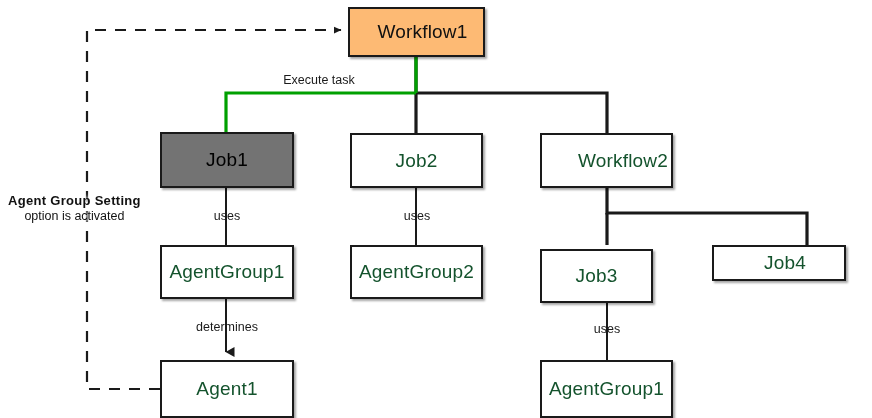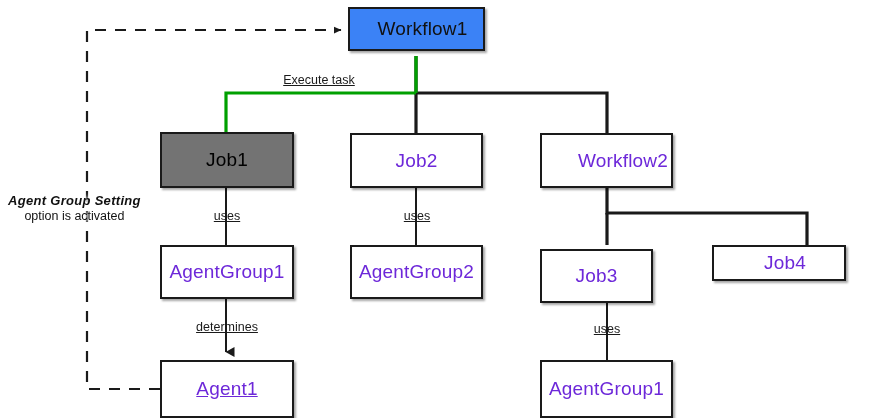--- a/index.html
+++ b/index.html
@@ -22,58 +22,56 @@
     left: 0;
     top: 0;
     width: 872px;
     height: 418px;
   }
   .node {
     position: absolute;
     box-sizing: border-box;
     border: 2px solid #1a1a1a;
     background: #ffffff;
-    color: #6d28d9;
+    color: #14532d;
     display: flex;
     align-items: center;
     justify-content: center;
     font-size: 19px;
     font-family: "Liberation Sans", sans-serif;
     letter-spacing: 0.2px;
     box-shadow: 2px 2px 2px rgba(0,0,0,0.35);
   }
   .node.highlight {
     background: #008000;
     color: #000000;
   }
   .edge-label {
     position: absolute;
     font-size: 12.5px;
     color: #1a1a1a;
     font-family: "Liberation Sans", sans-serif;
     background: transparent;
     white-space: nowrap;
     text-align: center;
-    text-decoration: underline;
   }
   .note {
     position: absolute;
     text-align: center;
     white-space: nowrap;
     color: #111111;
     font-family: "Liberation Sans", sans-serif;
     text-shadow: 0 0 4px #ffffff, 0 0 7px #ffffff, 1px 1px 3px rgba(255,255,255,0.95);
   }
   .note .note-title {
     font-size: 13px;
     font-weight: bold;
     letter-spacing: 0.3px;
     display: block;
     line-height: 1.15;
-    font-style: italic;
   }
   .note .note-sub {
     font-size: 12.5px;
     font-weight: normal;
     display: block;
     line-height: 1.2;
     text-align: center;
   }
 </style>
 </head>
@@ -110,21 +108,21 @@
     <g fill="none" stroke="#1a1a1a" stroke-width="3.2">
       <path d="M607,188 L607,213 L807,213 L807,245"></path>
       <path d="M607,213 L607,245"></path>
     </g>
 
     <path d="M607,299 L607,360" fill="none" stroke="#1a1a1a" stroke-width="2"></path>
 
     <path d="M160,389 L87,389 L87,30 L341,30" fill="none" stroke="#1a1a1a" stroke-width="2.2" stroke-dasharray="11 9" marker-end="url(#arrow-black)"></path>
   </svg>
 
-  <div class="node highlight" style="left:348px; top:7px; width:137px; height:44px; background:#3b82f6; color:#111111;padding-left:12px;">
+  <div class="node highlight" style="left:348px; top:7px; width:137px; height:50px; background:#fdba74; color:#111111;padding-left:12px;">
     <span>Workflow1</span>
   </div>
 
   <div class="node highlight" style="left: 160px; top: 132px; width: 134px; height: 56px; background: #737373; color: rgb(0, 0, 0);">
     <span>Job1</span>
   </div>
 
   <div class="node" style="left:350px; top:133px; width:133px; height:55px;">
     <span>Job2</span>
   </div>
@@ -142,21 +140,21 @@
   </div>
 
   <div class="node" style="left:540px; top:249px; width:113px; height:54px;">
     <span>Job3</span>
   </div>
 
   <div class="node" style="left:712px; top:245px; width:134px; height:36px;padding-left:12px;">
     <span>Job4</span>
   </div>
 
-  <div class="node" style="left:160px; top:360px; width:134px; height:58px;text-decoration:underline;">
+  <div class="node" style="left:160px; top:360px; width:134px; height:58px;">
     <span>Agent1</span>
   </div>
 
   <div class="node" style="left:540px; top:360px; width:133px; height:58px;">
     <span>AgentGroup1</span>
   </div>
 
   <div class="edge-label" style="left:264px; top:73px; width:110px;">Execute task</div>
 
   <div class="edge-label" style="left:202px; top:209px; width:50px;">uses</div>

